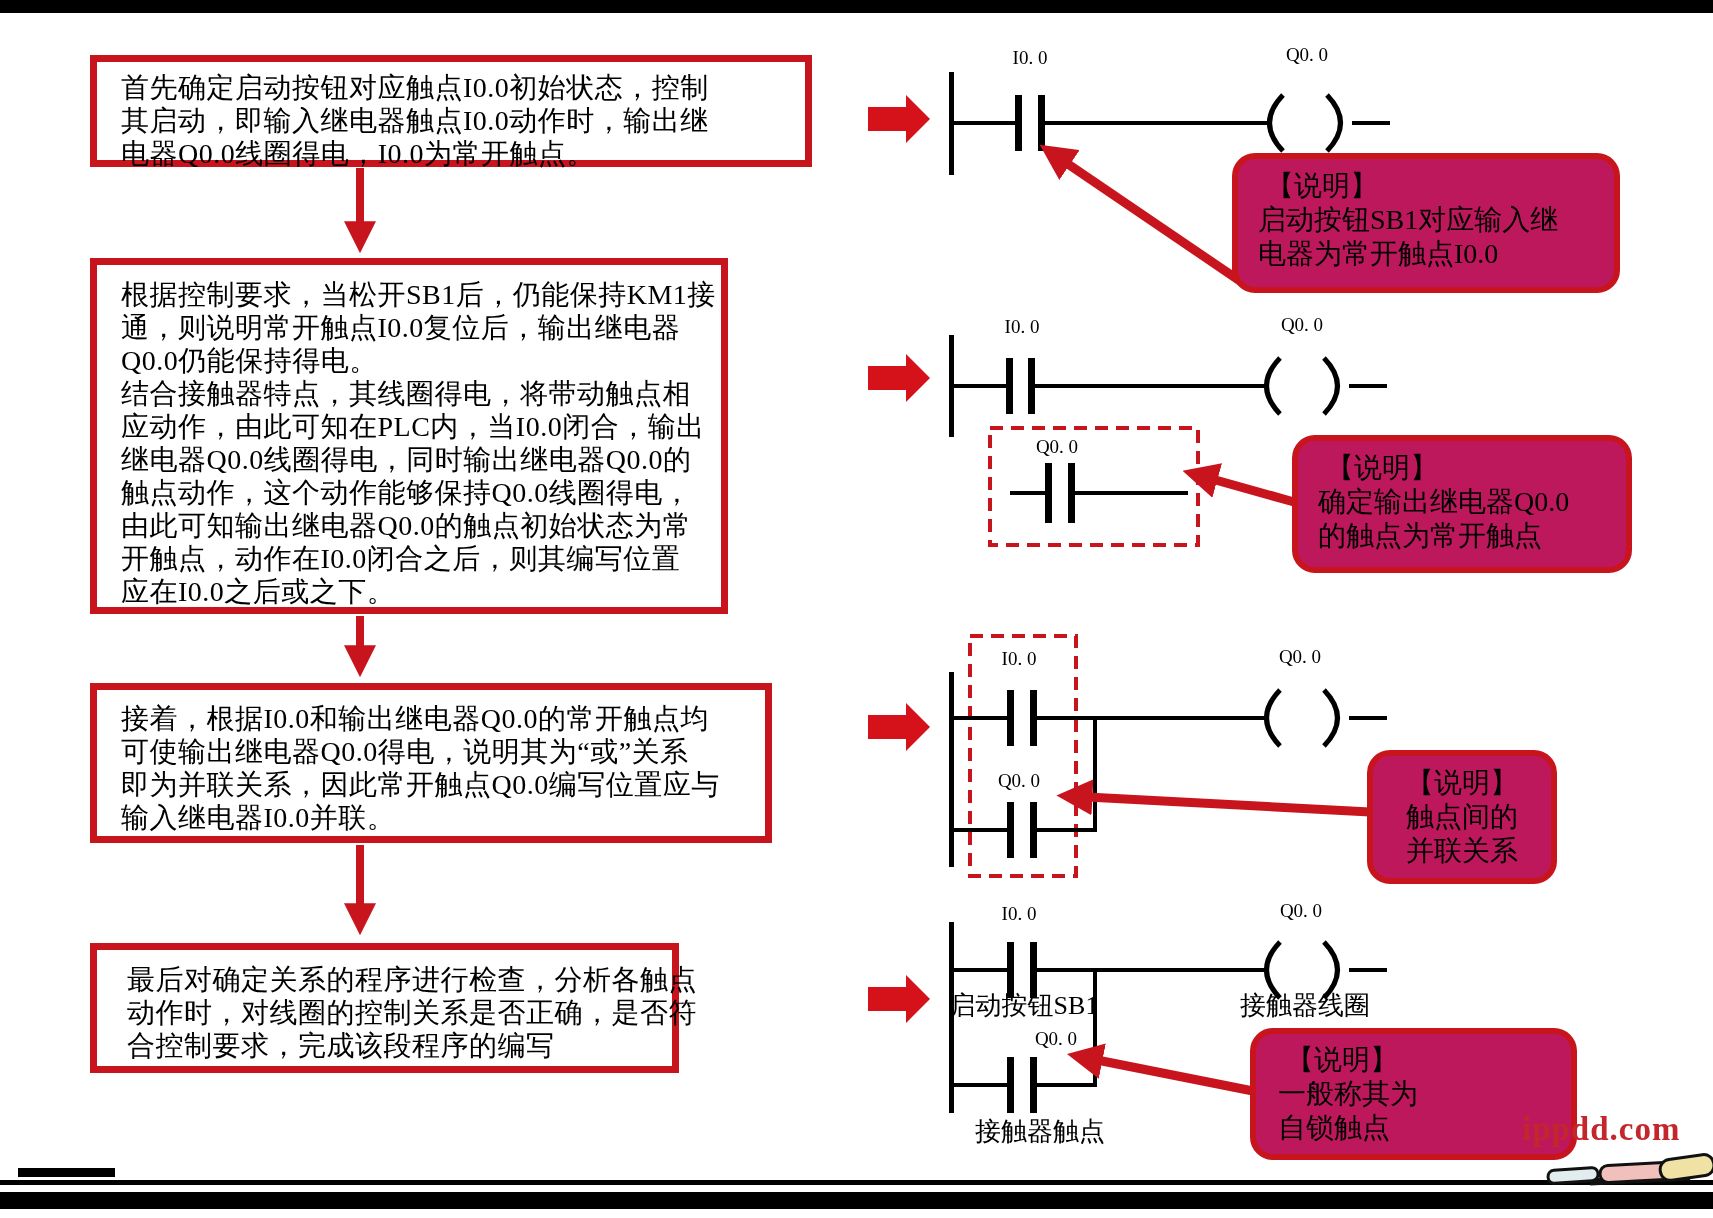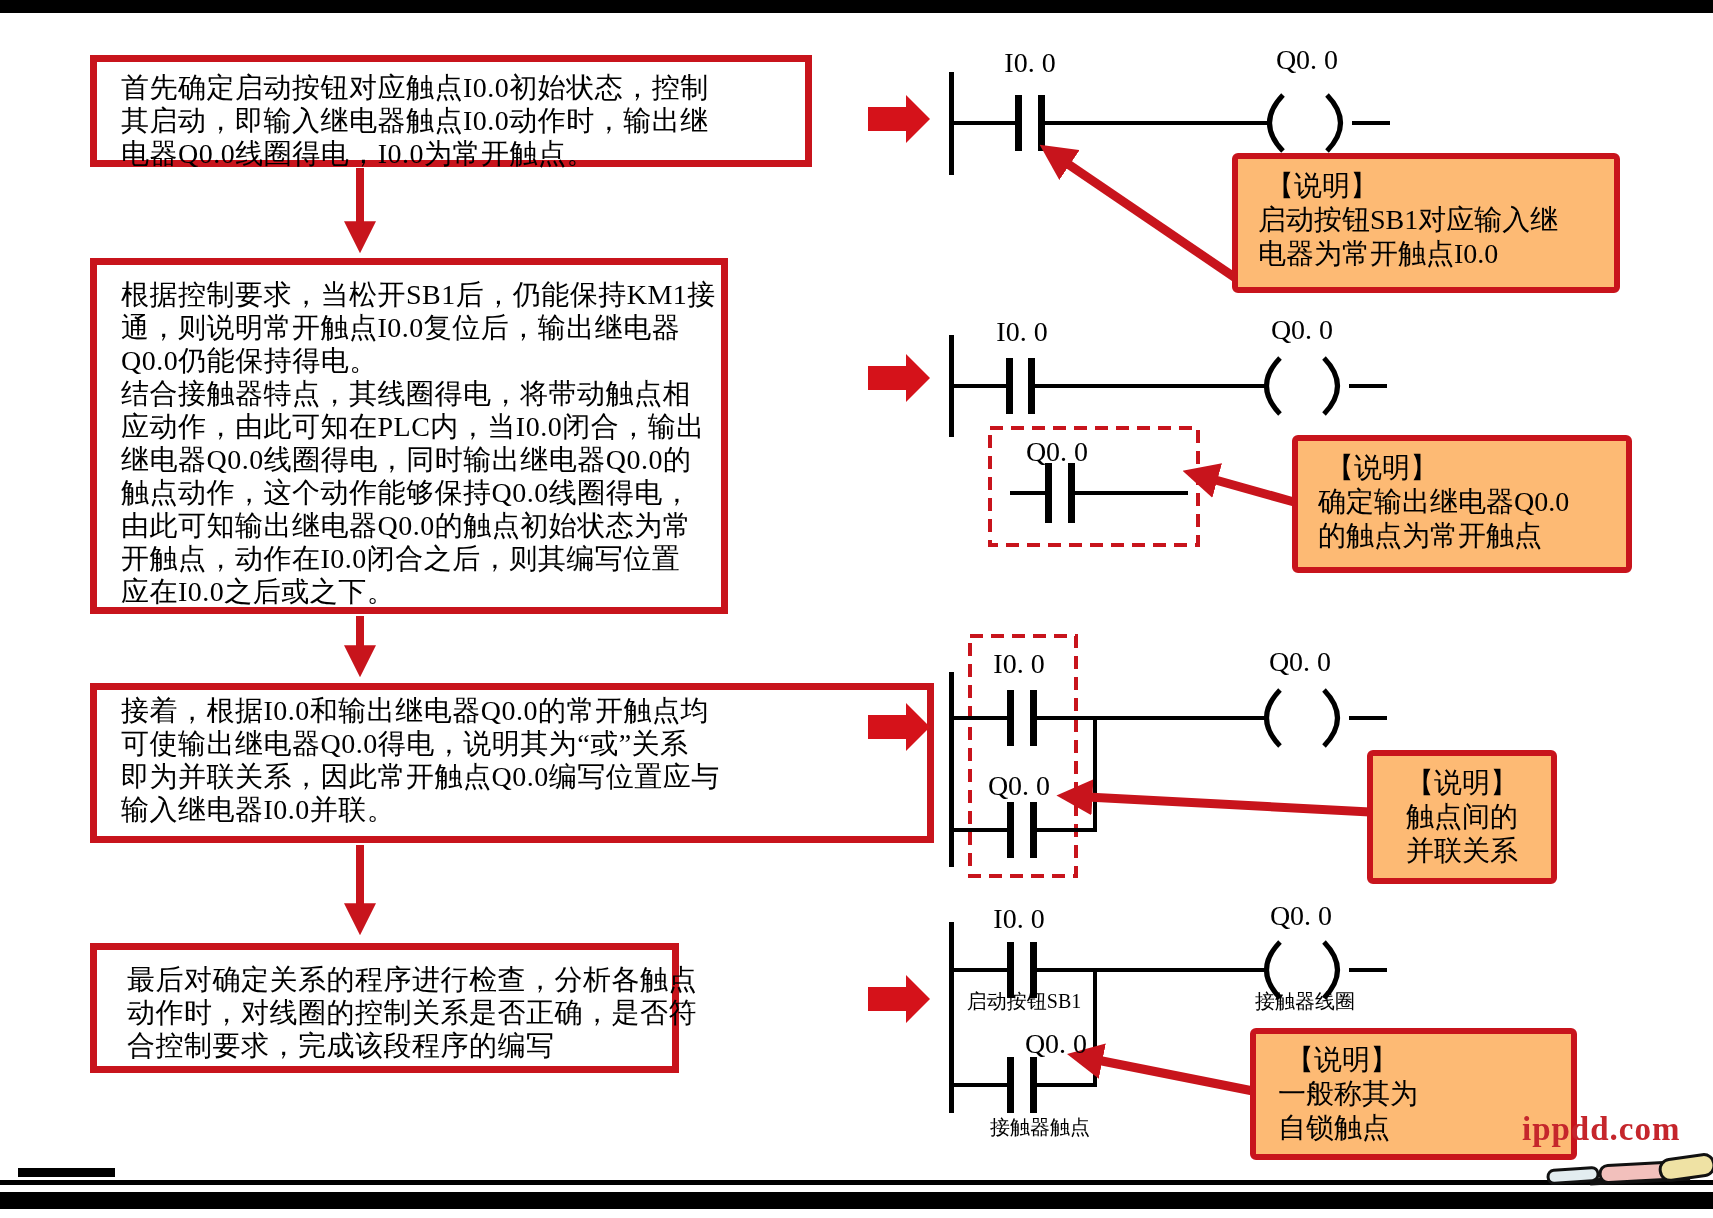--- a/index.html
+++ b/index.html
@@ -1,25 +1,25 @@
 <!DOCTYPE html>
 <html><head>
 <meta charset="utf-8">
 <style>
   html,body{margin:0;padding:0;background:#fff;}
   #canvas{position:relative;width:1713px;height:1218px;background:#ffffff;overflow:hidden;
           font-family:"Liberation Serif","DejaVu Serif",serif;color:#000;}
   .bar{position:absolute;background:#000;}
   .flowbox{position:absolute;box-sizing:border-box;border:7px solid #c8141c;background:#fff;
            font-size:28px;line-height:33px;letter-spacing:0.5px;white-space:nowrap;}
-  .callout{position:absolute;box-sizing:border-box;border:6px solid #c8141c;border-radius:6px;
-           background:#fdba74;font-size:28px;line-height:34px;white-space:nowrap;}
+  .callout{position:absolute;box-sizing:border-box;border:6px solid #c8141c;border-radius:23px;
+           background:#be185d;font-size:28px;line-height:34px;white-space:nowrap;}
   .callout .ct{text-indent:8px;}
-  .lbl{position:absolute;transform:translateX(-50%);font-size:28px;white-space:nowrap;}
-  .cap{position:absolute;transform:translateX(-50%);font-size:20px;white-space:nowrap;}
+  .lbl{position:absolute;transform:translateX(-50%);font-size:19px;white-space:nowrap;}
+  .cap{position:absolute;transform:translateX(-50%);font-size:26px;white-space:nowrap;}
   .wm{position:absolute;font-size:33px;font-weight:bold;color:#c5262c;letter-spacing:1px;z-index:6;}
   svg{position:absolute;left:0;top:0;}
 </style>
 </head>
 <body>
 
 <div id="canvas">
 
   <div class="bar" style="left:0;top:0;width:1713px;height:13px;"></div>
   <div class="bar" style="left:18px;top:1168px;width:97px;height:9px;"></div>
@@ -27,21 +27,21 @@
   <div class="bar" style="left:0;top:1192px;width:1713px;height:17px;"></div>
 
   <div class="flowbox" style="left:90px;top:55px;width:722px;height:112px;padding:9px 1px 0 24px;">
     <div>首先确定启动按钮对应触点I0.0初始状态，控制<br>其启动，即输入继电器触点I0.0动作时，输出继<br>电器Q0.0线圈得电，I0.0为常开触点。</div>
   </div>
 
   <div class="flowbox" style="left:90px;top:258px;width:638px;height:356px;padding:13px 0 0 24px;">
     <div>根据控制要求，当松开SB1后，仍能保持KM1接<br>通，则说明常开触点I0.0复位后，输出继电器<br>Q0.0仍能保持得电。<br> 结合接触器特点，其线圈得电，将带动触点相<br>应动作，由此可知在PLC内，当I0.0闭合，输出<br>继电器Q0.0线圈得电，同时输出继电器Q0.0的<br>触点动作，这个动作能够保持Q0.0线圈得电，<br>由此可知输出继电器Q0.0的触点初始状态为常<br>开触点，动作在I0.0闭合之后，则其编写位置<br>应在I0.0之后或之下。</div>
   </div>
 
-  <div class="flowbox" style="left:90px;top:683px;width:844px;height:160px;padding:4px 0 0 24px;">
+  <div class="flowbox" style="left:90px;top:683px;width:682px;height:160px;padding:12px 0 0 24px;">
     <div>接着，根据I0.0和输出继电器Q0.0的常开触点均<br>可使输出继电器Q0.0得电，说明其为“或”关系<br>即为并联关系，因此常开触点Q0.0编写位置应与<br>输入继电器I0.0并联。</div>
   </div>
 
   <div class="flowbox" style="left:90px;top:943px;width:589px;height:130px;padding:13px 0 0 30px;">
     <div>最后对确定关系的程序进行检查，分析各触点<br>动作时，对线圈的控制关系是否正确，是否符<br>合控制要求，完成该段程序的编写</div>
   </div>
 
   <svg width="1713" height="1218" viewBox="0 0 1713 1218">
     <defs>
       <marker id="ah" viewBox="0 0 10 10" refX="1.5" refY="5" markerWidth="4" markerHeight="4" orient="auto">

